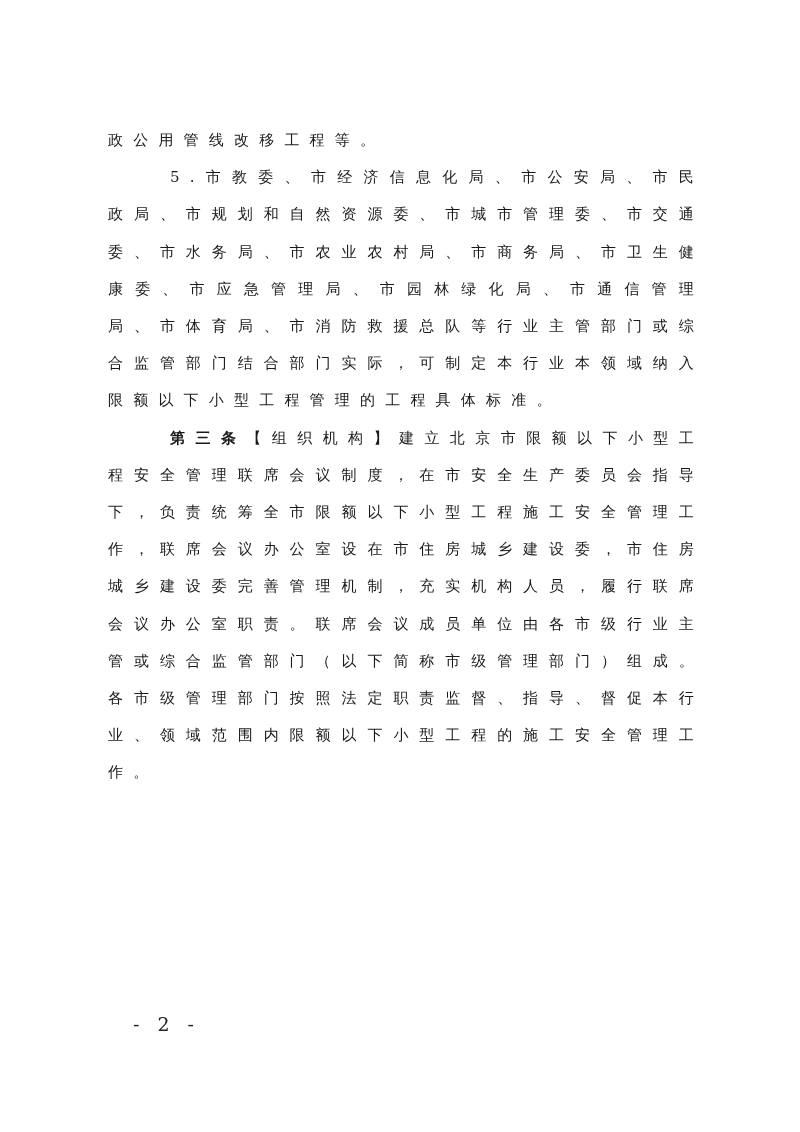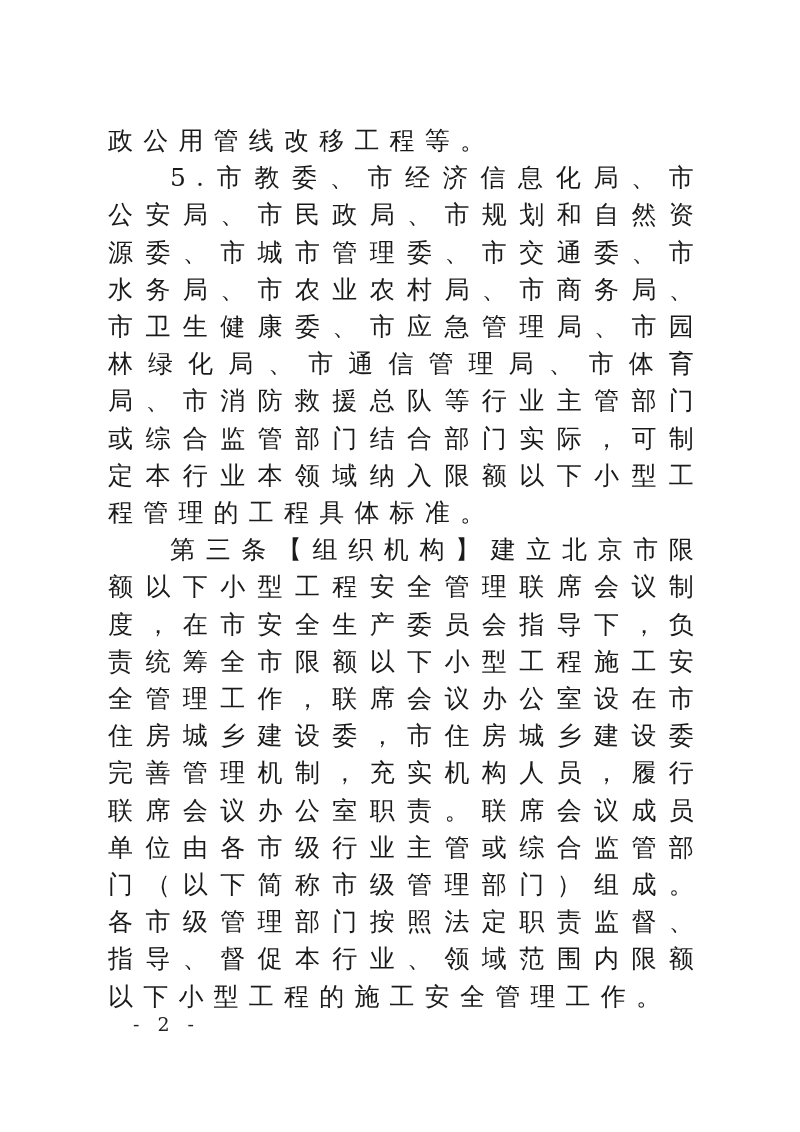--- a/index.html
+++ b/index.html
@@ -16,33 +16,33 @@
       color: #1a1a1a;
     }
     .page {
       position: absolute;
       left: 108px;
       top: 122px;
       width: 596px;
     }
     .para {
       margin: 0;
-      font-size: 25px;
+      font-size: 15px;
       line-height: 37.2px;
       letter-spacing: 10.2px;
       text-align: justify;
       text-align-last: left;
       word-break: break-all;
       white-space: normal;
     }
     .indent {
       text-indent: 62px;
     }
     .bold {
-      font-weight: normal;
+      font-weight: bold;
     }
     .page-number {
       position: absolute;
       left: 133px;
       top: 1013px;
       font-size: 19px;
       font-family: "DejaVu Serif", "Liberation Serif", serif;
       letter-spacing: 6px;
       color: #222;
     }

